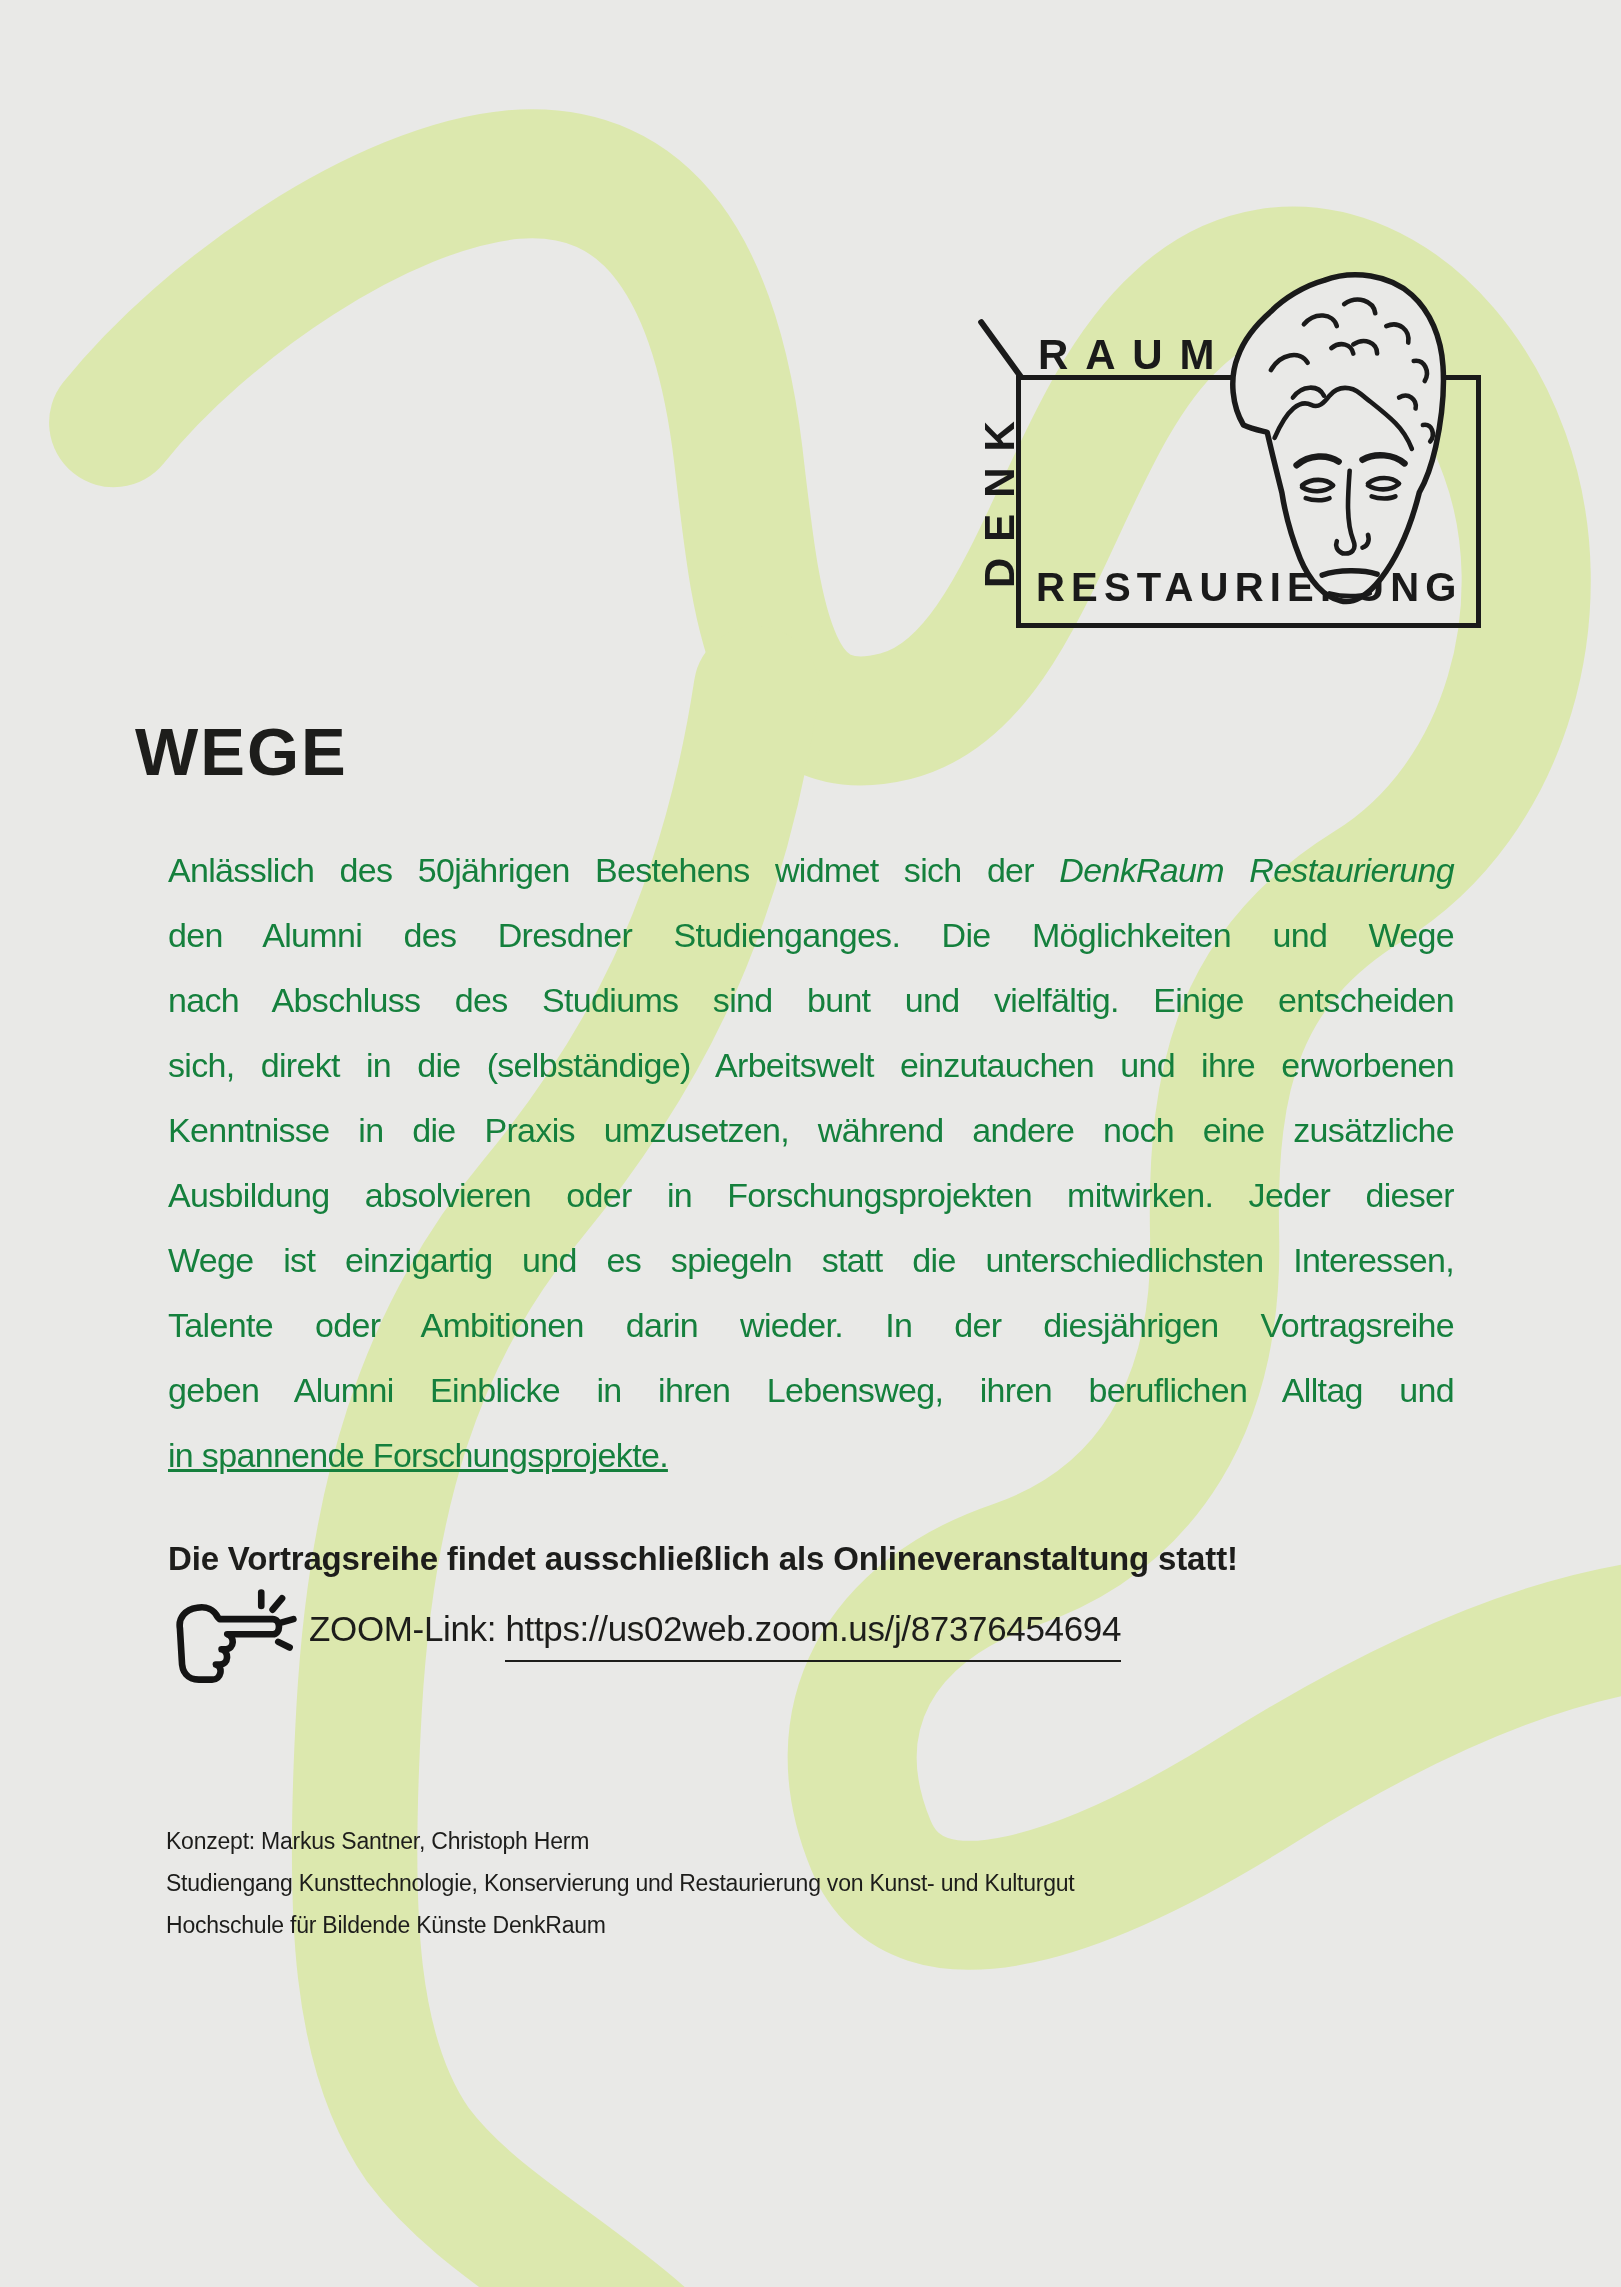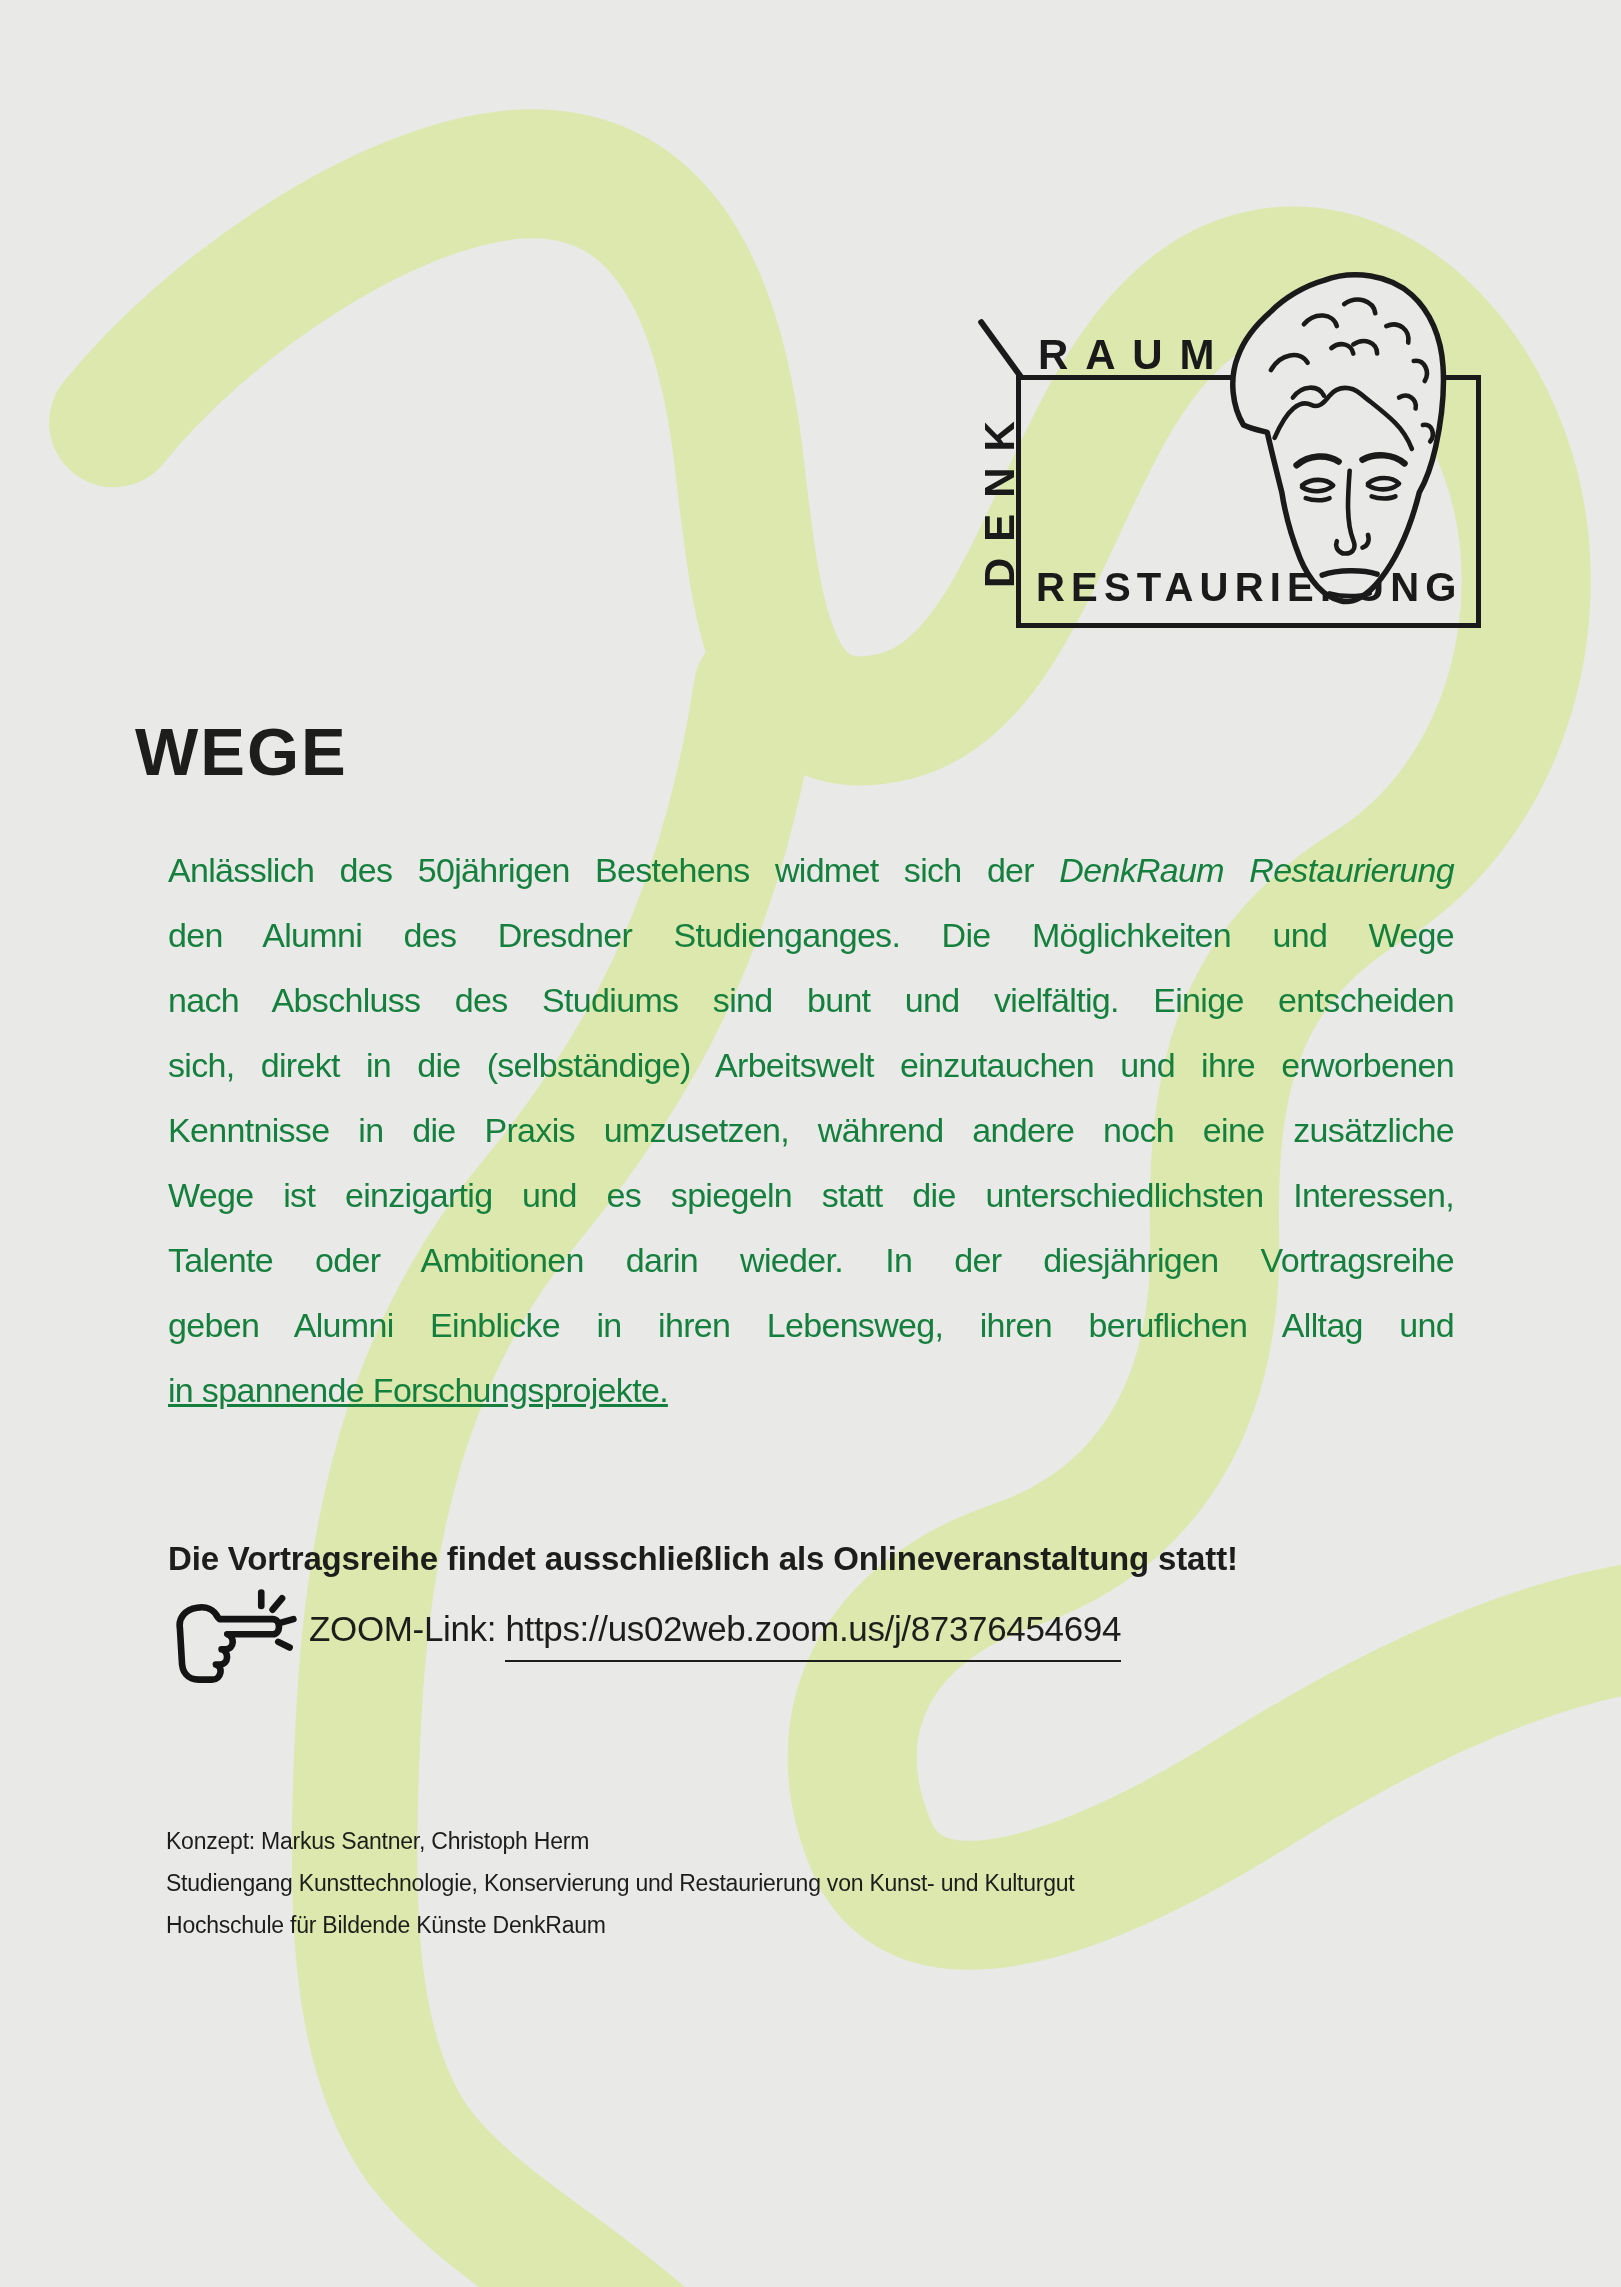--- a/index.html
+++ b/index.html
@@ -179,20 +179,21 @@
       <div class="body-line"><span>Anlässlich des 50jährigen Bestehens widmet sich der </span><span class="it">DenkRaum Restaurierung</span></div>
 
       <div class="body-line"><span>den Alumni des Dresdner Studienganges. Die Möglichkeiten und Wege</span><span class="it"></span></div>
 
       <div class="body-line"><span>nach Abschluss des Studiums sind bunt und vielfältig. Einige entscheiden</span><span class="it"></span></div>
 
       <div class="body-line"><span>sich, direkt in die (selbständige) Arbeitswelt einzutauchen und ihre erworbenen</span><span class="it"></span></div>
 
       <div class="body-line"><span>Kenntnisse in die Praxis umzusetzen, während andere noch eine zusätzliche</span><span class="it"></span></div>
 
+      <div class="body-line"><span>Ausbildung absolvieren oder in Forschungsprojekten mitwirken. Jeder dieser</span><span class="it"></span></div>
 
       <div class="body-line"><span>Wege ist einzigartig und es spiegeln statt die unterschiedlichsten Interessen,</span><span class="it"></span></div>
 
       <div class="body-line"><span>Talente oder Ambitionen darin wieder. In der diesjährigen Vortragsreihe</span><span class="it"></span></div>
 
       <div class="body-line"><span>geben Alumni Einblicke in ihren Lebensweg, ihren beruflichen Alltag und</span><span class="it"></span></div>
 
       <div class="body-line"><span>in spannende Forschungsprojekte.</span><span class="it"></span></div>
     </div>
 

